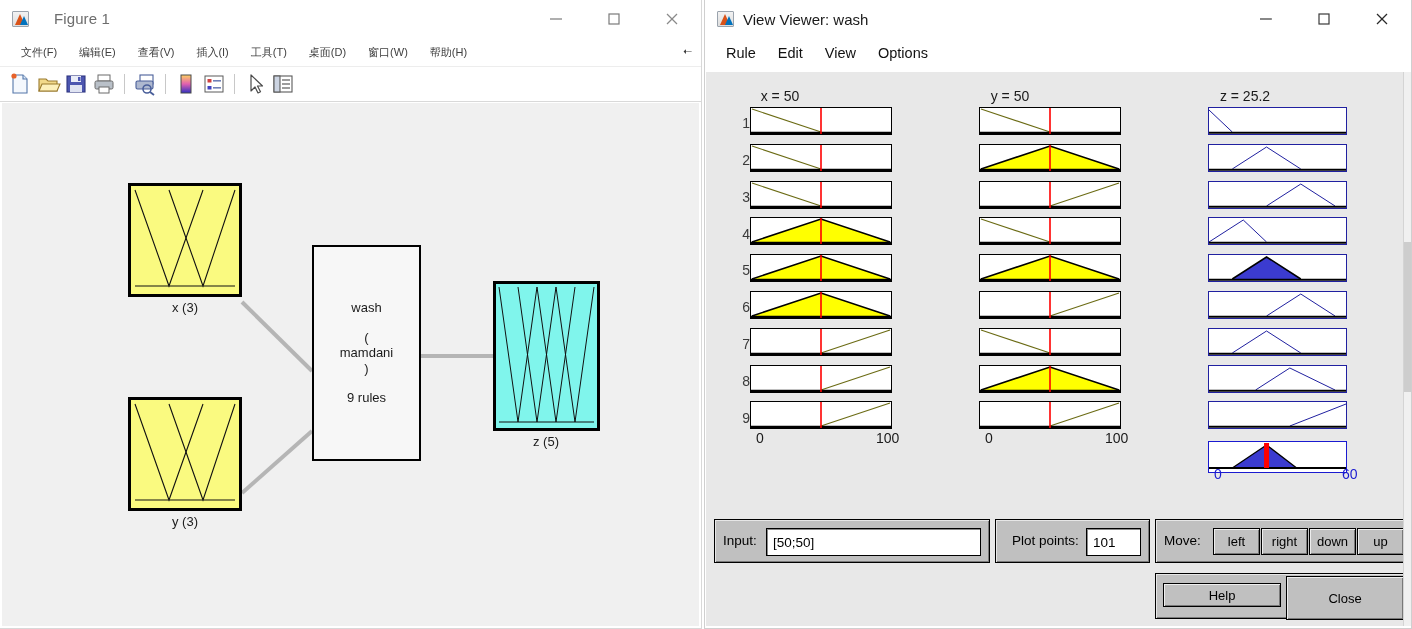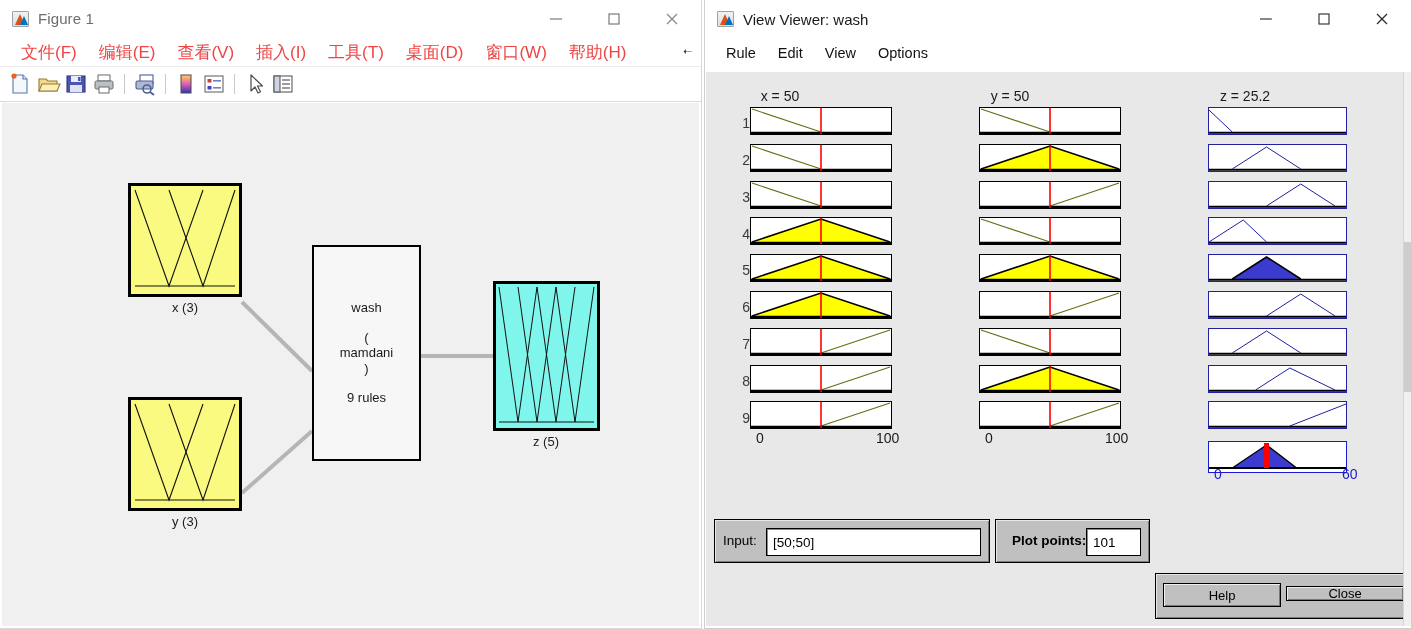--- a/index.html
+++ b/index.html
@@ -16,20 +16,21 @@
   #fig-window {
     position: absolute; left: 0; top: 0; width: 702px; height: 629px;
     background: #ffffff;
     border: 1px solid #d8d8d8;
     border-top: none; border-left: none;
   }
   #fig-titlebar {
     position: relative; height: 38px; background: #ffffff;
     display: flex; align-items: center;
     border-bottom: 1px solid #ffffff;
+    gap: 16px;
   }
   .mlicon {
     width: 17px; height: 16px; margin-left: 12px; margin-right: 9px;
     background: linear-gradient(#f2f2f2,#dedede);
     border: 1px solid #9aa3ad; border-radius: 1px;
     position: relative; overflow: hidden; flex: none;
   }
   .mlicon::before {
     content: ""; position: absolute; left: 2px; top: 2px;
     width: 0; height: 0;
@@ -48,21 +49,21 @@
   .wbtns { position: absolute; right: 0; top: 0; height: 38px; display: flex; }
   .wbtn {
     width: 58px; height: 38px; display: flex; align-items: center; justify-content: center;
     color: #7a7a7a;
   }
   .wbtn svg { display: block; }
   #fig-menubar {
     height: 28px; display: flex; align-items: center;
     padding-left: 10px; background: #ffffff; position: relative;
   }
-  .menuitem { font-size: 17px; color: #ef4444; padding: 0 11px; white-space: nowrap; }
+  .menuitem { font-size: 11px; color: #404040; padding: 0 11px; white-space: nowrap; }
   #fig-menu-arrow {
     position: absolute; right: 9px; top: 7px;
     font-size: 11px; color: #3a3a3a; transform: scaleX(-1);
   }
   #fig-toolbar {
     height: 36px; background: #ffffff;
     border-top: 1px solid #ededed; border-bottom: 1px solid #d9d9d9;
     display: flex; align-items: center; padding-left: 7px; gap: 2px;
   }
   .tbicon { width: 26px; height: 26px; position: relative; display: block; }
@@ -582,29 +583,36 @@
       </div>
 
       <div id="rv-controls">
 
         <div class="gpanel" style="left:2px; top:2px; width:276px; height:44px;">
           <div class="glabel" style="left:8px; top:13px;">Input:</div>
           <div class="gfield" style="left:51px; top:8px; width:215px; height:28px;">[50;50]</div>
         </div>
 
         <div class="gpanel" style="left:283px; top:2px; width:155px; height:44px;">
-          <div class="glabel" style="left:16px; top:13px;font-weight:bold;">Plot points:</div>
+          <div class="glabel" style="left:16px; top:13px;">Plot points:</div>
           <div class="gfield" style="left:90px; top:8px; width:55px; height:28px;">101</div>
         </div>
 
+        <div class="gpanel" style="left:443px; top:2px; width:255px; height:44px;">
+          <div class="glabel" style="left:8px; top:13px;">Move:</div>
+          <div class="gbtn" style="left:57px;  top:8px; width:47px; height:27px;">left</div>
+          <div class="gbtn" style="left:105px; top:8px; width:47px; height:27px;">right</div>
+          <div class="gbtn" style="left:153px; top:8px; width:47px; height:27px;">down</div>
+          <div class="gbtn" style="left:201px; top:8px; width:47px; height:27px;">up</div>
+        </div>
 
 
         <div class="gpanel" style="left:443px; top:56px; width:255px; height:46px;">
           <div class="gbtn" style="left:7px;  top:9px; width:118px; height:24px;">Help</div>
-          <div class="gbtn" style="left:130px; top:12px; width:118px; height:15px;">Close</div>
+          <div class="gbtn" style="left:130px; top:2px; width:118px; height:44px;">Close</div>
         </div>
       </div>
     </div>
 
     <div id="rv-scroll">
       <div class="thumb"></div>
     </div>
   </div>
 </div>
 

